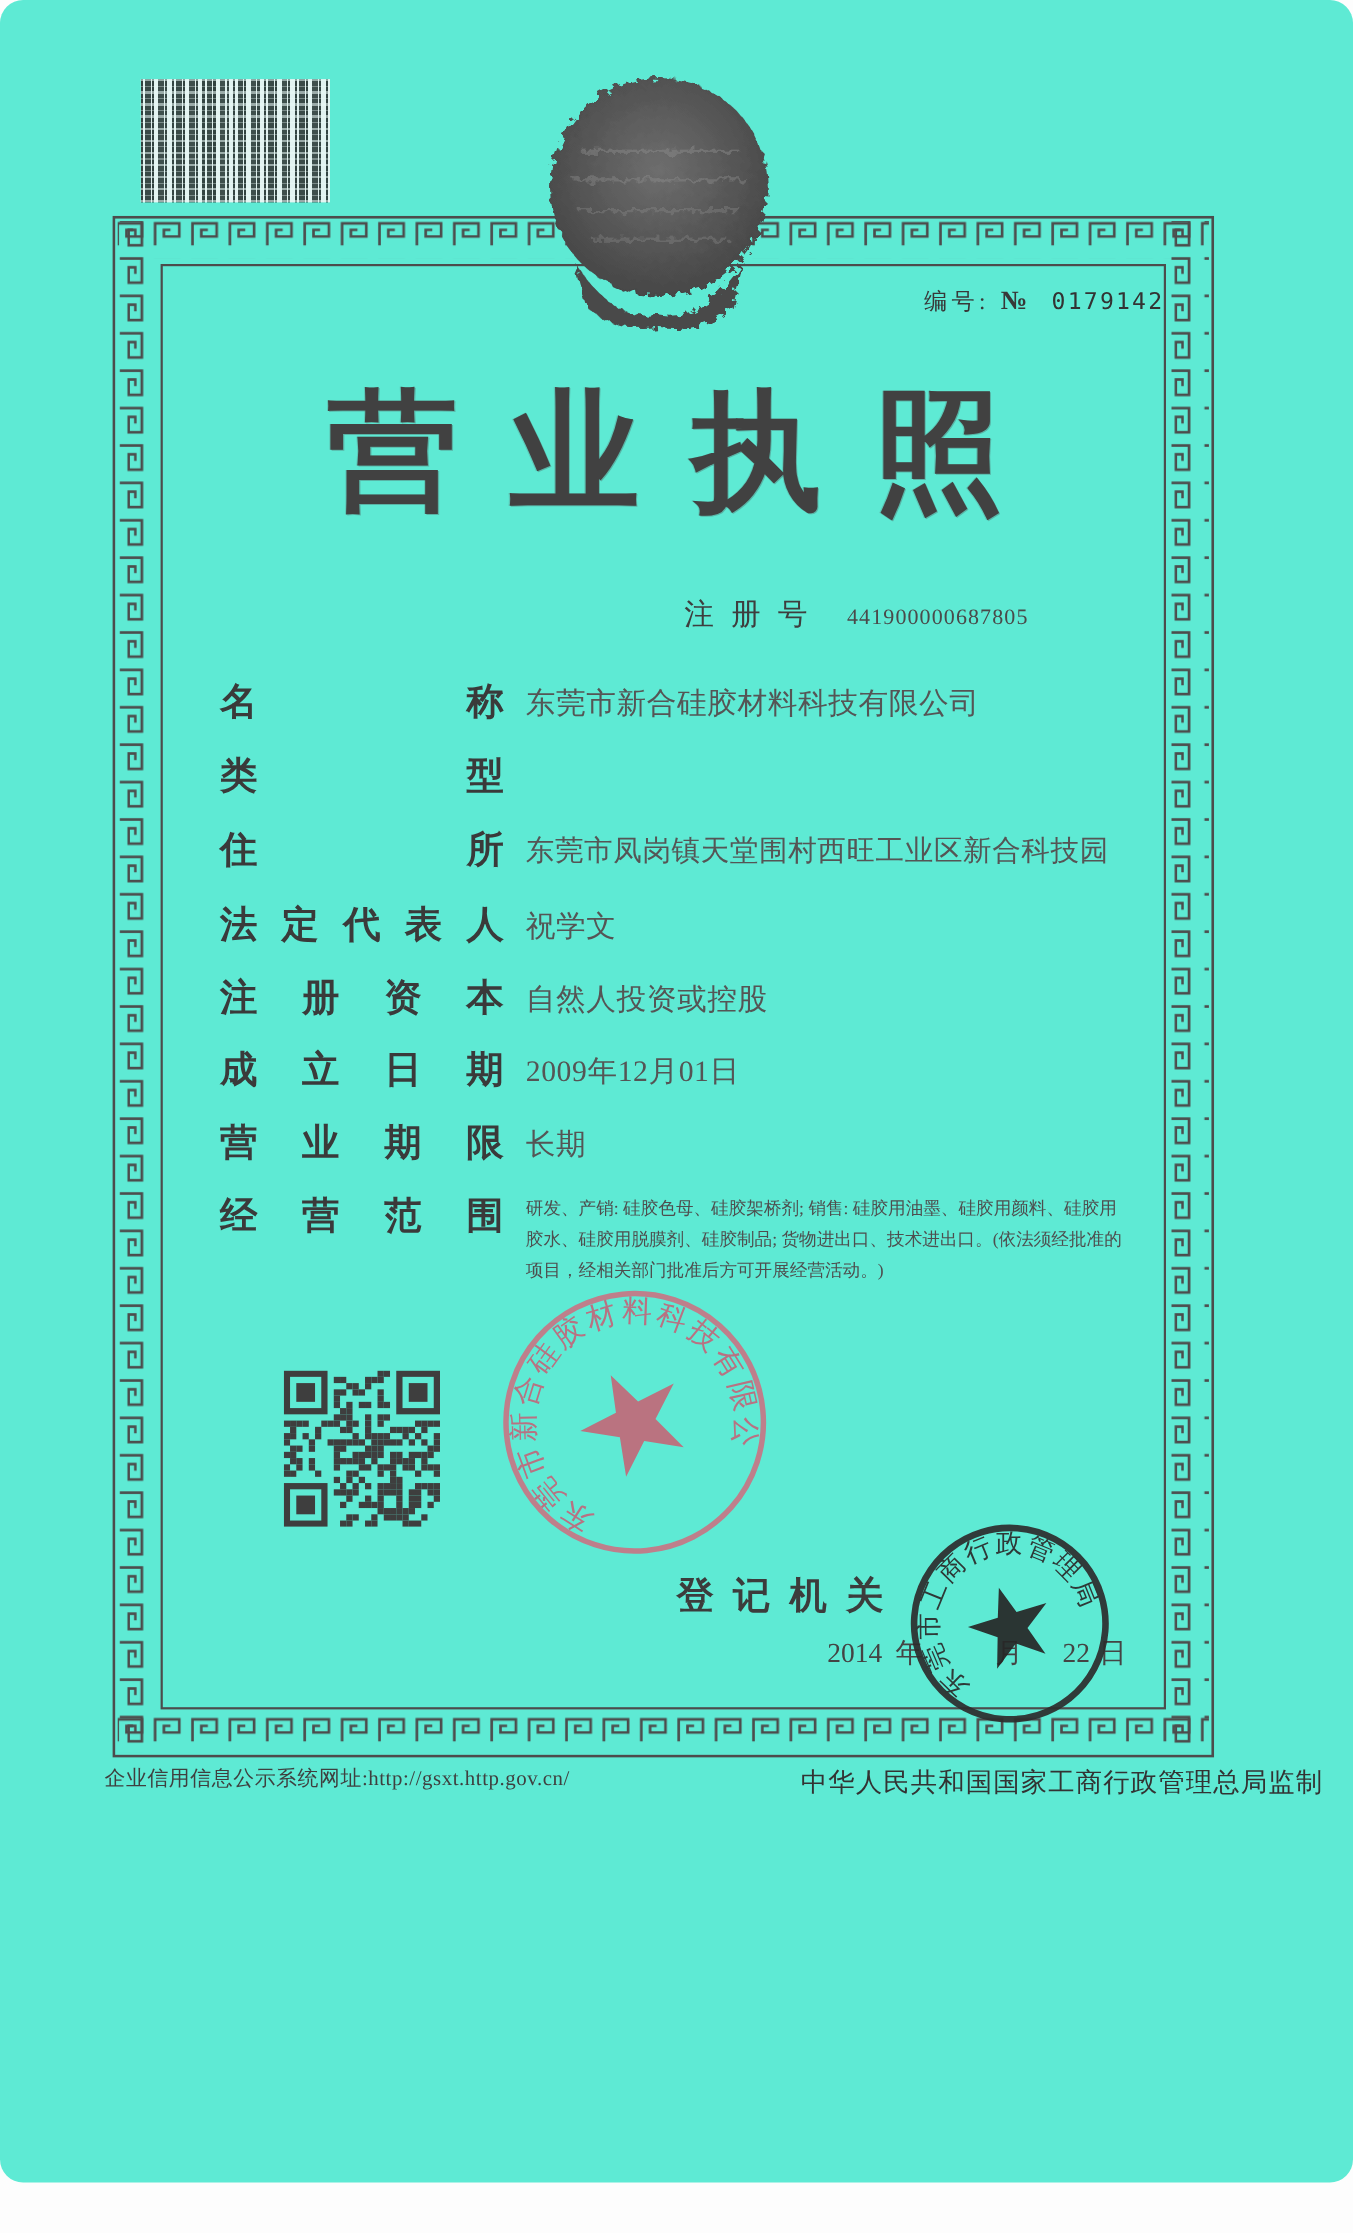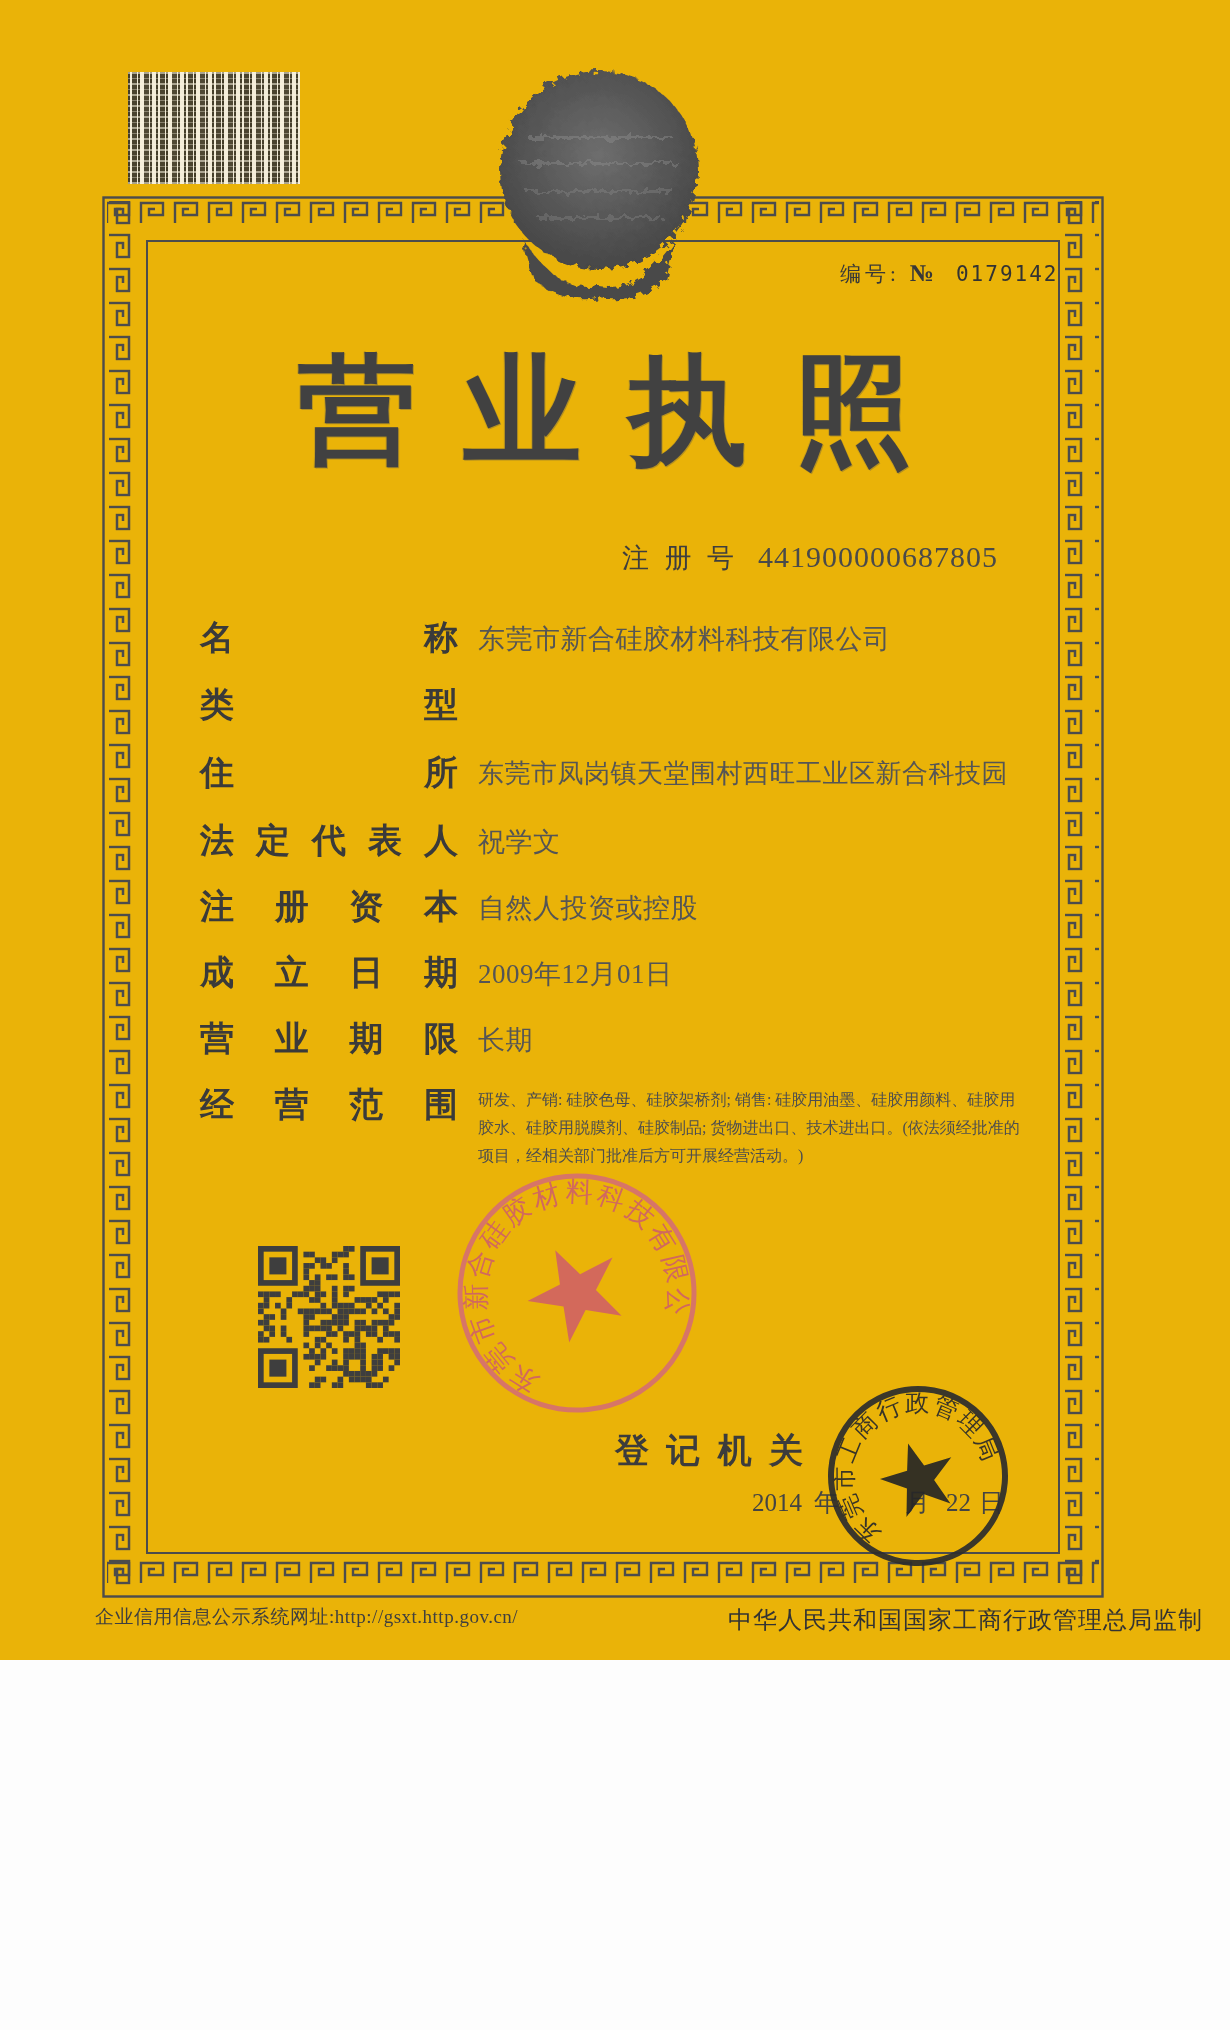--- a/index.html
+++ b/index.html
@@ -1,17 +1,17 @@
 <!DOCTYPE html>
 <html><head>
 <meta charset="utf-8">
 <style>
   html,body{margin:0;padding:0;}
   body{width:1230px;height:2030px;background:#fdfdfd;font-family:"Liberation Serif",serif;}
-  .page{position:relative;width:1230px;height:1660px;overflow:hidden;background:#eab308;color:#3c3c3c;}
+  .page{position:relative;width:1230px;height:1984px;overflow:hidden;background:#5eead4;color:#3c3c3c;border-radius:21px;}
 
   
   .barcode{
     position:absolute;left:128px;top:72px;width:172px;height:112px;z-index:2;
     background:
       repeating-linear-gradient(90deg,
         #2e2e2e 0 2px, #f5f5f5 2px 4px,
         #343434 4px 9px, #f2f2f2 9px 10px,
         #2b2b2b 10px 12px, #f6f6f6 12px 16px,
         #3a3a3a 16px 21px, #f1f1f1 21px 22px,
@@ -31,21 +31,21 @@
 
   
   .title{position:absolute;left:298px;top:350px;width:614px;z-index:4;
     display:flex;justify-content:space-between;
     font-size:118px;font-weight:bold;color:#414141;line-height:1.05;
     text-shadow:1px 1px 0 rgba(80,80,80,.35), -1px 0 0 rgba(90,90,90,.25);}
 
   
   .regline{position:absolute;left:622px;top:540px;z-index:4;display:flex;align-items:baseline;}
   .regline .lab{width:112px;display:flex;justify-content:space-between;font-size:27px;color:#3e3e3e;}
-  .regline .num{margin-left:24px;font-size:30px;letter-spacing:1px;color:#4a4a4a;}
+  .regline .num{margin-left:36px;font-size:20px;letter-spacing:1px;color:#4a4a4a;}
 
   
   .row{position:absolute;left:200px;display:flex;align-items:flex-start;z-index:4;}
   .row .lab{width:258px;display:flex;justify-content:space-between;
     font-size:34px;font-weight:bold;color:#3a3a3a;flex:0 0 auto;}
   .row .val{margin-left:20px;padding-top:6px;font-size:27px;color:#555;letter-spacing:.5px;white-space:nowrap;}
   .row .val.small{font-size:16px;line-height:28px;width:545px;white-space:normal;padding-top:4px;letter-spacing:0;color:#4e4e4e;}
 
   
   .qr{position:absolute;left:258px;top:1246px;width:142px;height:142px;z-index:2;}
@@ -54,21 +54,21 @@
   .company-seal{position:absolute;left:452px;top:1168px;z-index:6;transform:rotate(-27deg);opacity:.82;}
   .registrar-stamp{position:absolute;left:822px;top:1380px;z-index:6;transform:rotate(-17deg);opacity:.92;}
 
   
   .registrar-row{position:absolute;left:615px;top:1428px;width:188px;z-index:4;
     display:flex;justify-content:space-between;font-size:34px;font-weight:bold;color:#3c3c3c;}
   .date-row{position:absolute;left:752px;top:1486px;z-index:4;display:flex;align-items:baseline;
     font-size:25px;color:#444;}
   .date-row .u1{margin-left:12px;}
   .date-row .u2{margin-left:66px;}
-  .date-row .dday{margin-left:16px;}
+  .date-row .dday{margin-left:36px;}
   .date-row .u3{margin-left:8px;}
 
   
   .footer-left{position:absolute;left:95px;top:1604px;font-size:19px;color:#3f3f3f;z-index:4;letter-spacing:.5px;}
   .footer-right{position:absolute;left:728px;top:1604px;font-size:24px;color:#333;z-index:4;letter-spacing:1px;}
 </style>
 </head>
 <body>
 
 <div class="page">

